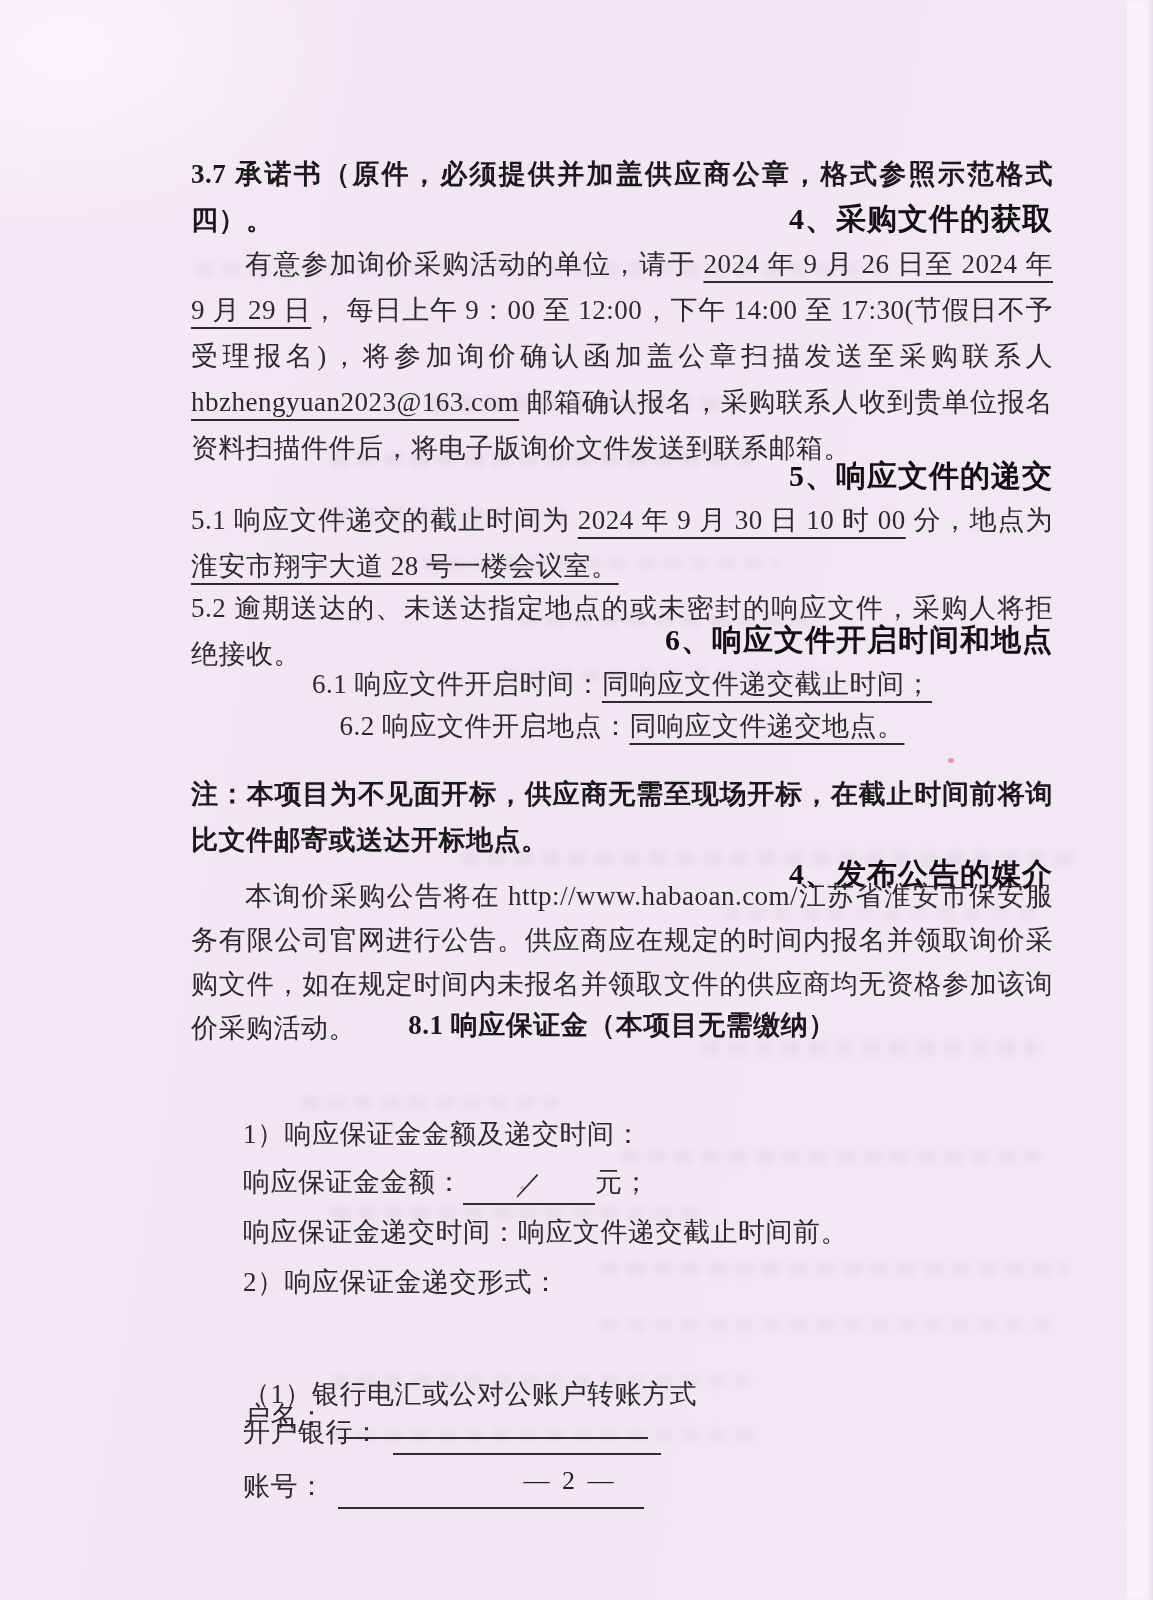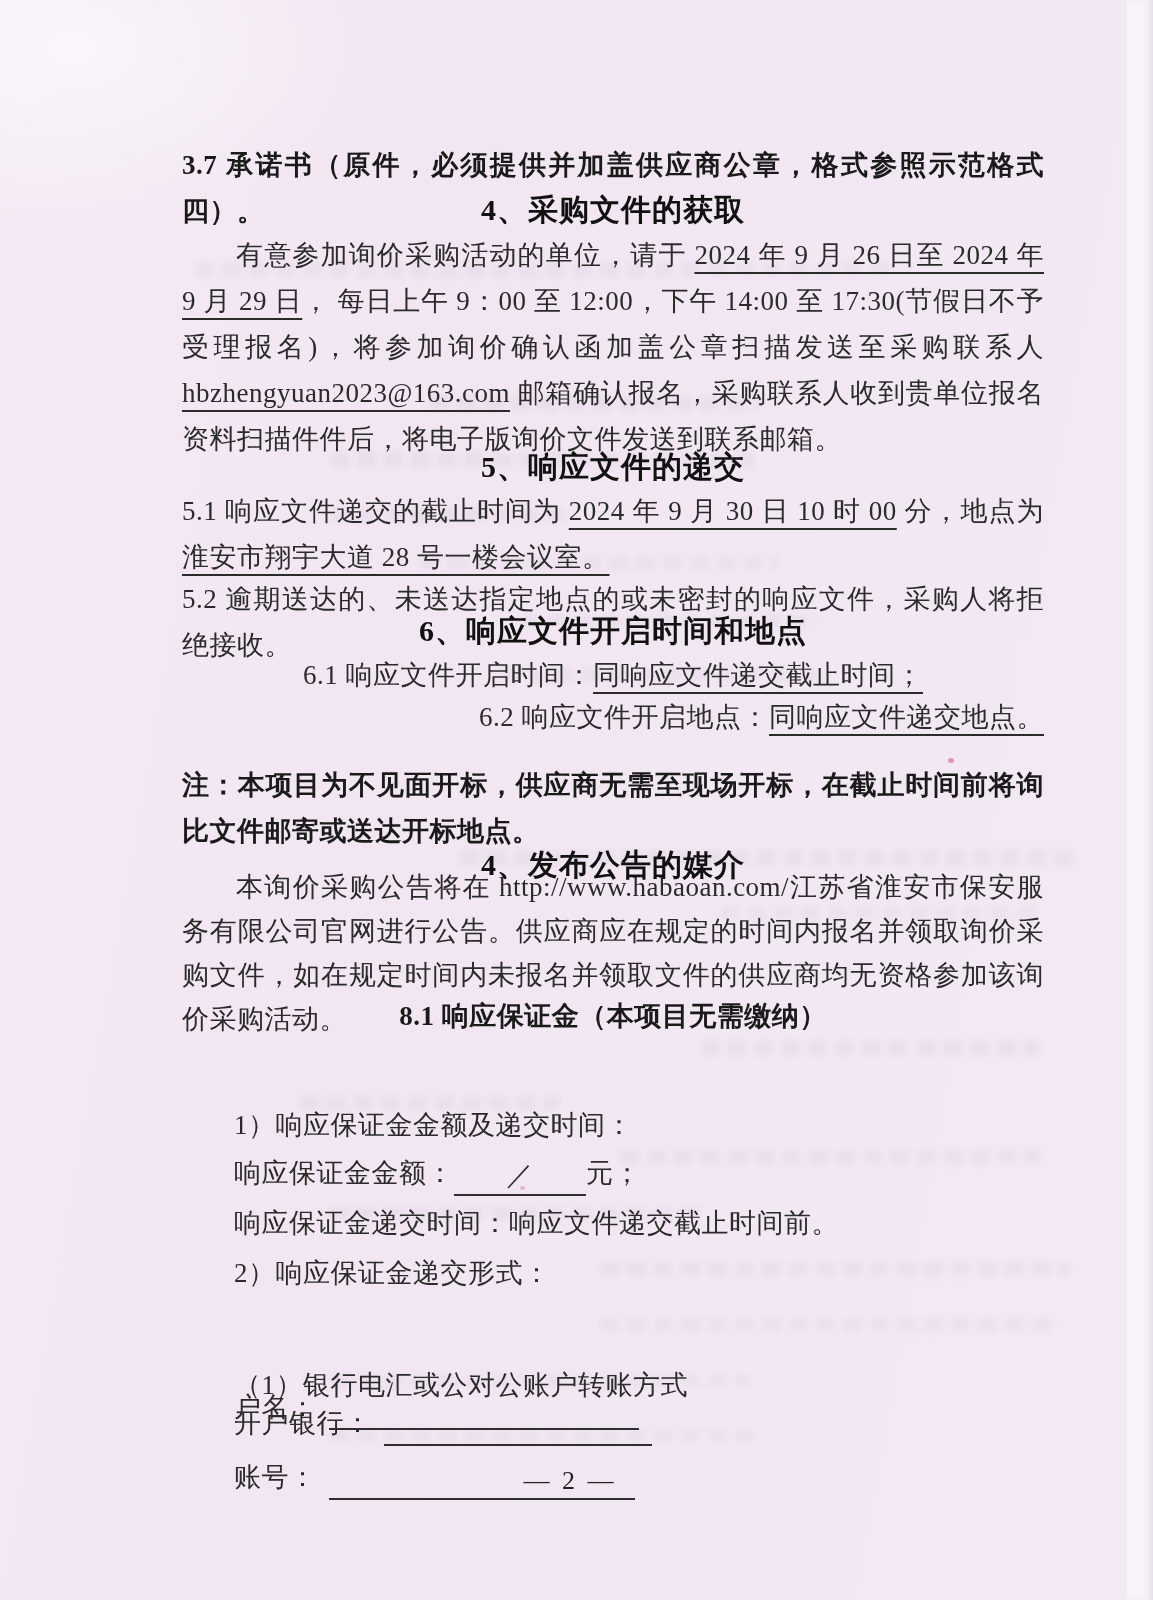--- a/index.html
+++ b/index.html
@@ -9,25 +9,25 @@
     font-family:"Liberation Serif","DejaVu Serif",serif;
     color:#2b2b2b;
   }
   .sheet::before{
     content:""; position:absolute; inset:0; pointer-events:none; z-index:1;
     background:radial-gradient(ellipse 420px 260px at 6% 3%, rgba(255,255,255,.55), rgba(255,255,255,0) 70%);
   }
   .edge-right{position:absolute; top:0; right:0; width:26px; height:1600px;
     background:#f8f3f9; box-shadow:-6px 0 10px -6px rgba(120,90,130,.25) inset; z-index:1;}
   
-  .blk{position:absolute; left:178px; width:862px; margin:4px; z-index:3;
+  .blk{position:absolute; left:178px; width:862px; margin:13px; z-index:3;
        font-size:27px; line-height:46px; letter-spacing:.5px; text-align:justify;}
   .sub{left:230px; width:810px; text-align:left;}
   .bold{font-weight:700; color:#1a1a1a;}
-  .hd{font-weight:700; font-size:30px; color:#111; letter-spacing:1px; text-align:center;}
+  .hd{font-weight:700; font-size:30px; color:#111; letter-spacing:1px; text-align:right;}
   .u{text-decoration:underline; text-underline-offset:8px; text-decoration-thickness:2px;}
   .inline-blank{display:inline-block; width:132px; border-bottom:2px solid #2e2e2e;
     text-align:center; vertical-align:bottom; line-height:38px; height:38px;}
   .bank-row{display:flex; align-items:flex-end; gap:12px; text-align:left;}
   .line-blank{display:inline-block; border-bottom:2px solid #2e2e2e; height:32px;}
   .w-name{width:310px;} .w-bank{width:268px;} .w-no{width:306px;}
   .pageno{position:absolute; top:1466px; left:470px; width:200px; z-index:3;
     text-align:center; font-size:26px; letter-spacing:3px; color:#222;}
   
   .bleed{position:absolute; z-index:2; border-radius:5px; filter:blur(3px); pointer-events:none;
@@ -68,21 +68,21 @@
   <p class="blk hd" style="top:440px">5、响应文件的递交</p>
 
   <p class="blk" style="top:484px"><span>5.1 响应文件递交的截止时间为 </span><span class="u">2024 年 9 月 30 日 10 时 00</span><span> 分，地点为</span><span class="u">淮安市翔宇大道 28 号一楼会议室。</span></p>
 
   <p class="blk" style="top:572px">5.2 逾期送达的、未送达指定地点的或未密封的响应文件，采购人将拒绝接收。</p>
 
   <p class="blk hd" style="top:604px">6、响应文件开启时间和地点</p>
 
   <p class="blk" style="top:648px;text-align:center"><span>6.1 响应文件开启时间：</span><span class="u">同响应文件递交截止时间；</span></p>
 
-  <p class="blk" style="top:690px;text-align:right"><span>6.2 响应文件开启地点：</span><span class="u">同响应文件递交地点。</span></p>
+  <p class="blk" style="top:690px;text-align:center"><span>6.2 响应文件开启地点：</span><span class="u">同响应文件递交地点。</span></p>
 
   <p class="blk bold" style="top:758px">注：本项目为不见面开标，供应商无需至现场开标，在截止时间前将询比文件邮寄或送达开标地点。</p>
 
   <p class="blk hd" style="top:838px">4、发布公告的媒介</p>
 
   <p class="blk" style="top:861px;line-height:44px;text-indent:2em">本询价采购公告将在 http://www.habaoan.com/江苏省淮安市保安服务有限公司官网进行公告。供应商应在规定的时间内报名并领取询价采购文件，如在规定时间内未报名并领取文件的供应商均无资格参加该询价采购活动。</p>
 
 
   <p class="blk bold" style="top:989px;text-align:center">8.1 响应保证金（本项目无需缴纳）</p>
 

